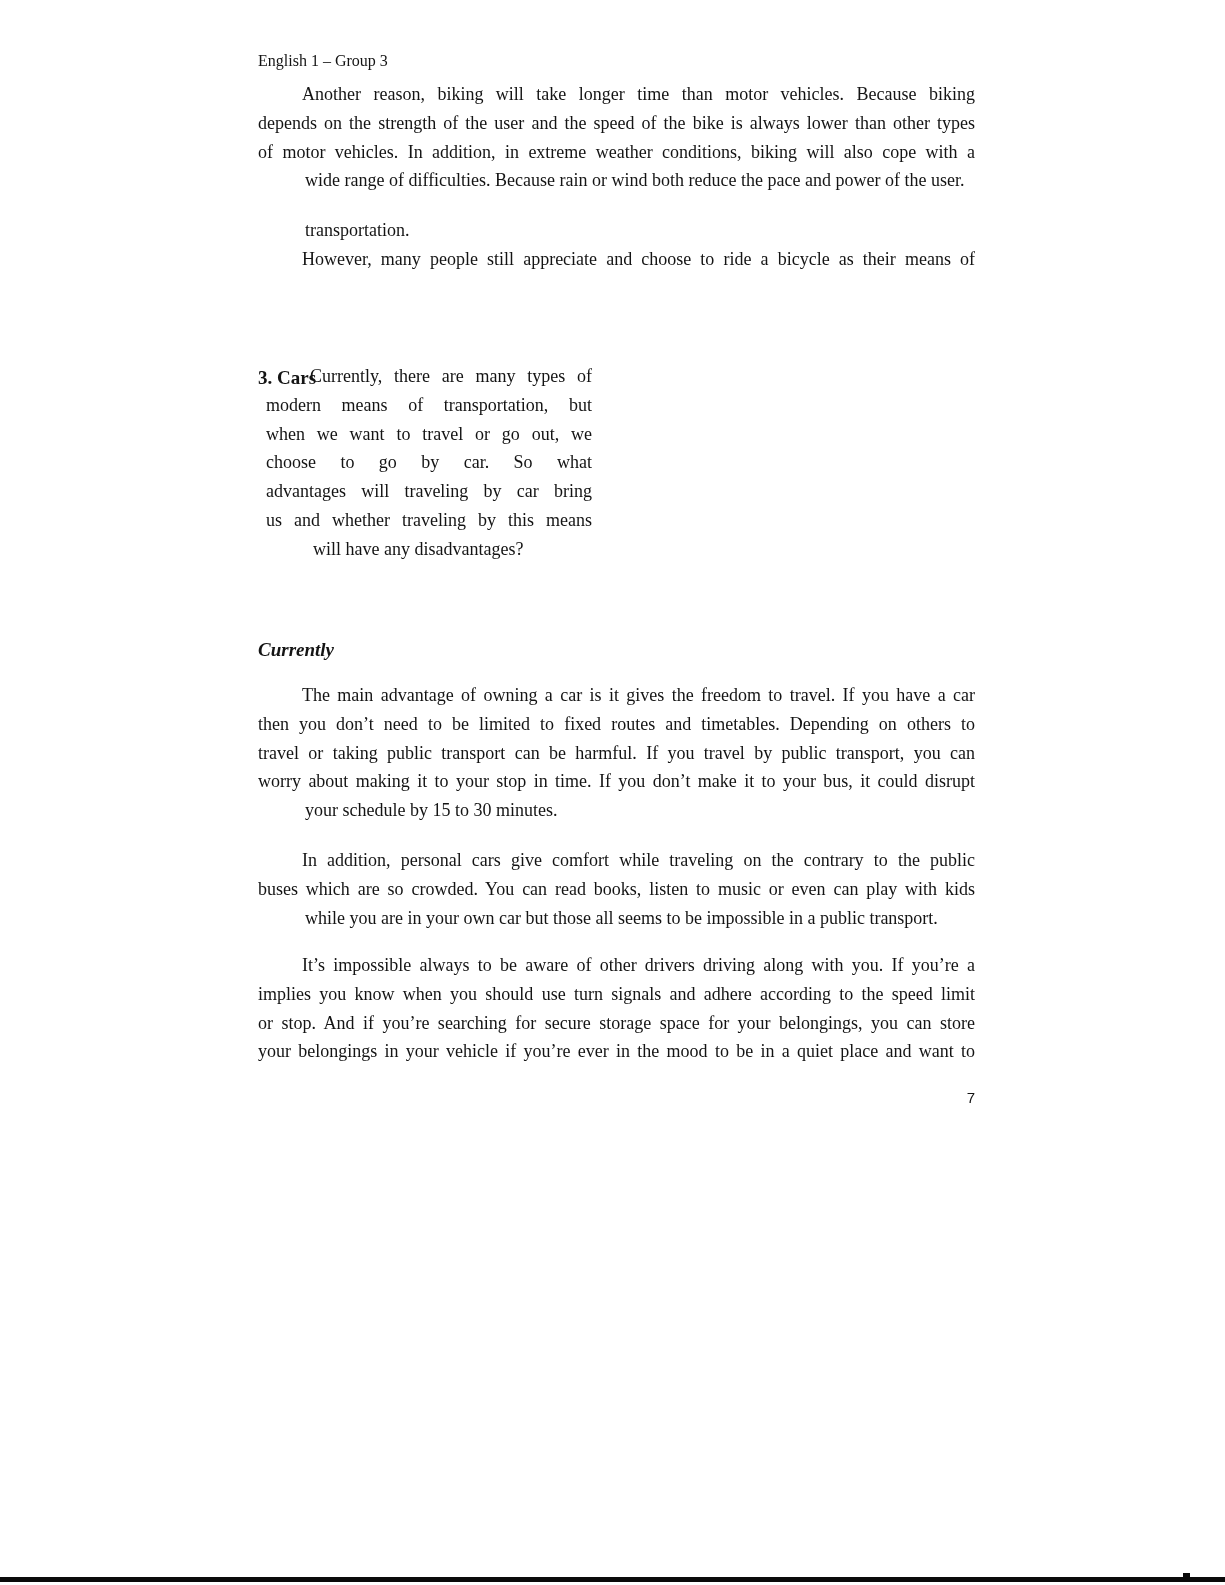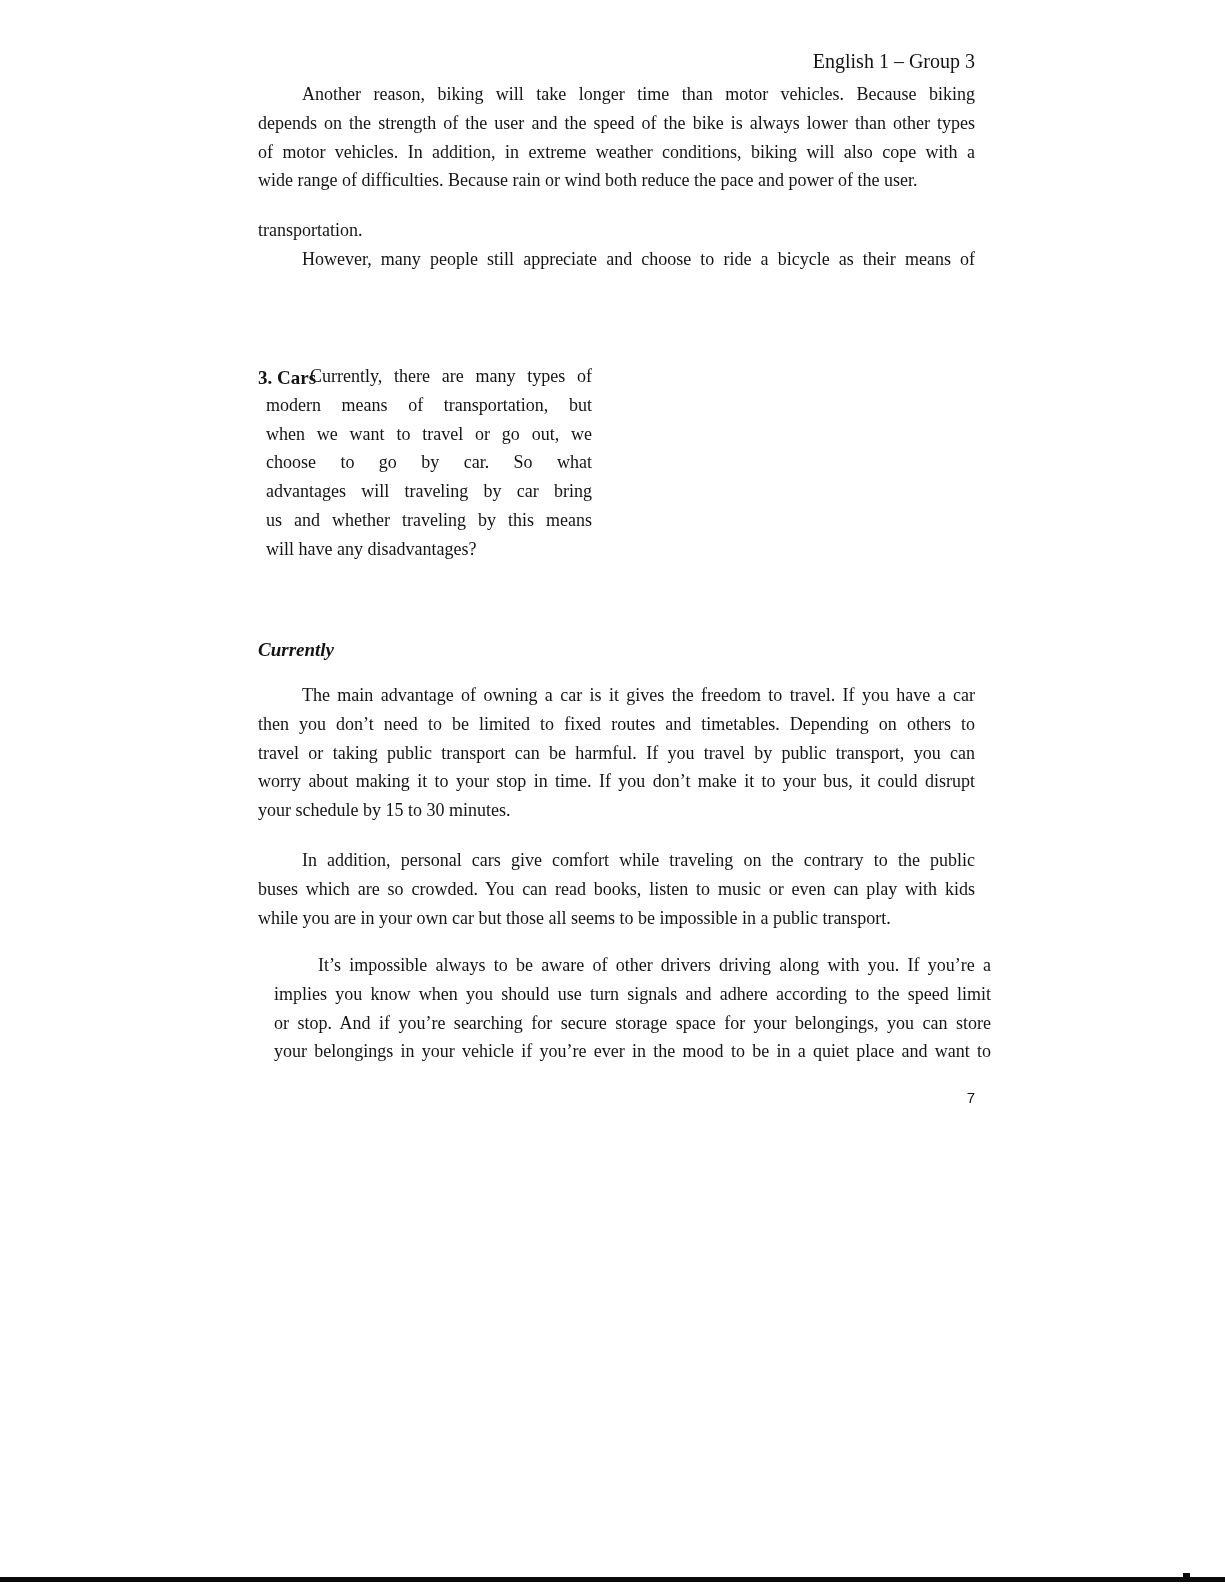--- a/index.html
+++ b/index.html
@@ -7,34 +7,35 @@
     position: relative;
     width: 1225px;
     height: 1585px;
     background: #ffffff;
     font-family: "Liberation Serif", serif;
     color: #141414;
     overflow: hidden;
   }
   .block { position: absolute; }
   .hdr {
-    font-size: 20px;
+    font-size: 16px;
     line-height: 22px;
-    text-align: right;
+    text-align: left;
   }
   .line {
     font-size: 18px;
     line-height: 28.8px;
     text-align: justify;
     text-align-last: justify;
     text-justify: inter-word;
   }
   .line.last {
     text-align: left;
     text-align-last: left;
+    margin-left: 47px;
   }
   .line.indent { padding-left: 44px; }
   .heading-bold {
     font-size: 19px;
     line-height: 24px;
     font-weight: bold;
   }
   .heading-bold-italic {
     font-size: 19px;
     line-height: 24px;
@@ -92,21 +93,21 @@
     <div class="line">worry about making it to your stop in time. If you don’t make it to your bus, it could disrupt</div>
     <div class="line last">your schedule by 15 to 30 minutes.</div>
   </div>
 
   <div class="block" style="left:258px; top:846px; width:717px;">
     <div class="line indent">In addition, personal cars give comfort while traveling on the contrary to the public</div>
     <div class="line">buses which are so crowded. You can read books, listen to music or even can play with kids</div>
     <div class="line last">while you are in your own car but those all seems to be impossible in a public transport.</div>
   </div>
 
-  <div class="block" style="left:258px; top:951px; width:717px;margin-left:16px;">
+  <div class="block" style="left:258px; top:951px; width:717px;">
     <div class="line indent">It’s impossible always to be aware of other drivers driving along with you. If you’re a</div>
     <div class="line">implies you know when you should use turn signals and adhere according to the speed limit</div>
     <div class="line">or stop. And if you’re searching for secure storage space for your belongings, you can store</div>
     <div class="line">your belongings in your vehicle if you’re ever in the mood to be in a quiet place and want to</div>
   </div>
 
   <div class="block pageno" style="left:258px; top:1088px; width:717px;">7</div>
 
   <div class="edge-bar" style="left:0; top:1577px; width:1225px; height:5px;"></div>
   <div class="edge-bar" style="left:1183px; top:1573px; width:7px; height:4px;"></div>

